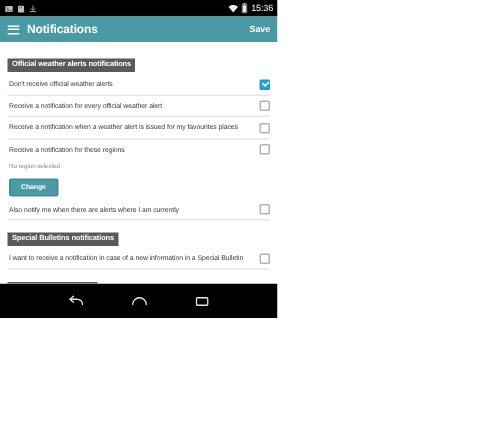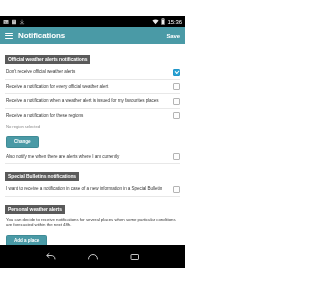--- a/index.html
+++ b/index.html
@@ -4,23 +4,23 @@
 <style>
   * { box-sizing: border-box; margin: 0; padding: 0; }
   html, body {
     width: 185px; height: 296px;
     background: #ffffff;
     font-family: "Liberation Sans", sans-serif;
     overflow: hidden;
   }
   .device {
     position: relative;
-    width: 185px; height: 252px;
+    width: 185px; height: 212px;
     background: #ffffff;
-    display: flex; flex-direction: column; margin-top: 16px;
+    display: flex; flex-direction: column;
   }
 
   
   .statusbar {
     height: 11px; background: #000000;
     display: flex; align-items: center;
     padding: 0 3px; flex: 0 0 auto;
   }
   .sb-left { display: flex; align-items: center; gap: 2px; }
   .sb-right { margin-left: auto; display: flex; align-items: center; gap: 2px; }

